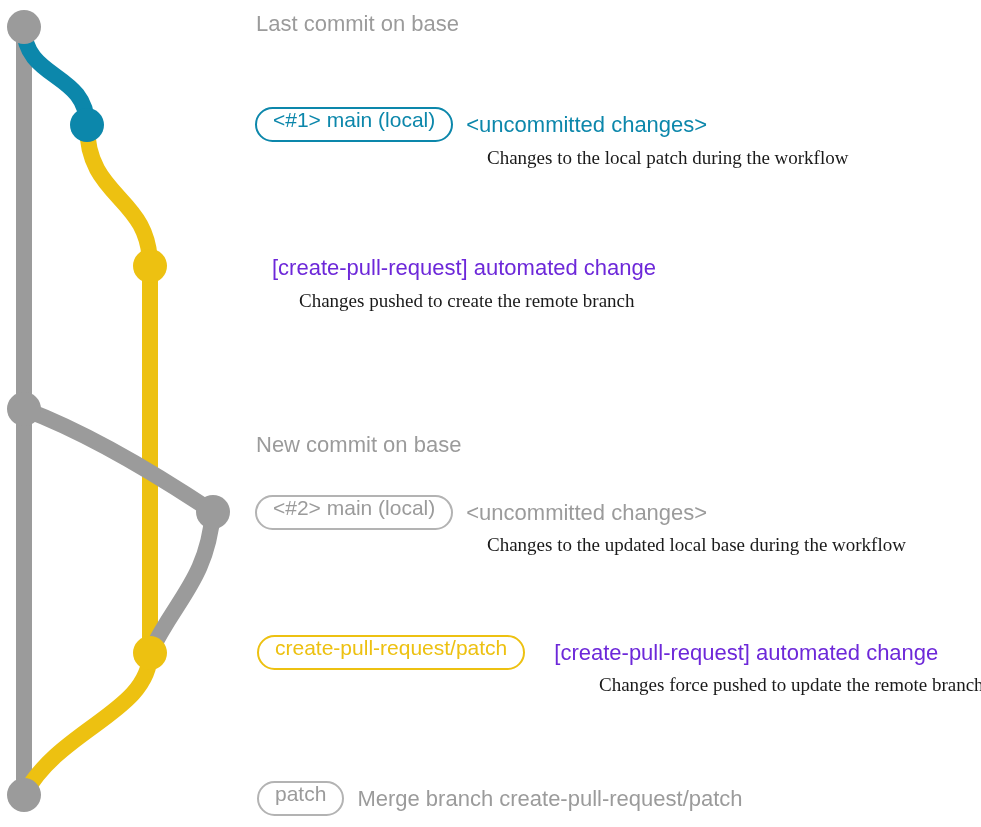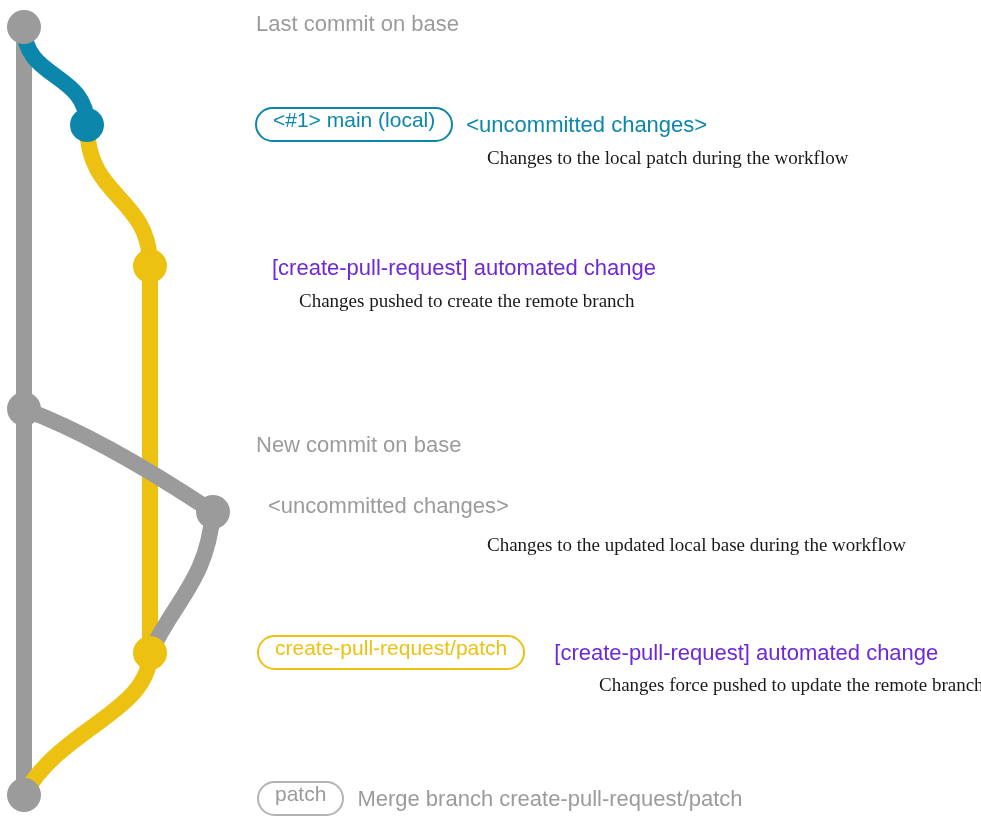--- a/index.html
+++ b/index.html
@@ -128,20 +128,21 @@
   <div class="row" style="left:256px; top:257px;">
     <span class="subject yellow">[create-pull-request] automated change</span>
   </div>
   <div class="note" style="left:271px; top:291px;margin-left:28px;">Changes pushed to create the remote branch</div>
 
   <div class="row" style="left:256px; top:398px;margin-top:36px;">
     <span class="subject gray">New commit on base</span>
   </div>
 
   <div class="row" style="left:255px; top:495px;">
+    <span class="chip gray">&lt;#2&gt; main (local)</span>
     <span class="chip-gap"></span>
     <span class="subject gray">&lt;uncommitted changes&gt;</span>
   </div>
   <div class="note" style="left:487px; top:535px;">Changes to the updated local base during the workflow</div>
 
   <div class="row" style="left:257px; top:635px;">
     <span class="chip yellow">create-pull-request/patch</span>
     <span class="chip-gap"></span>
     <span class="subject yellow">[create-pull-request] automated change</span>
   </div>

